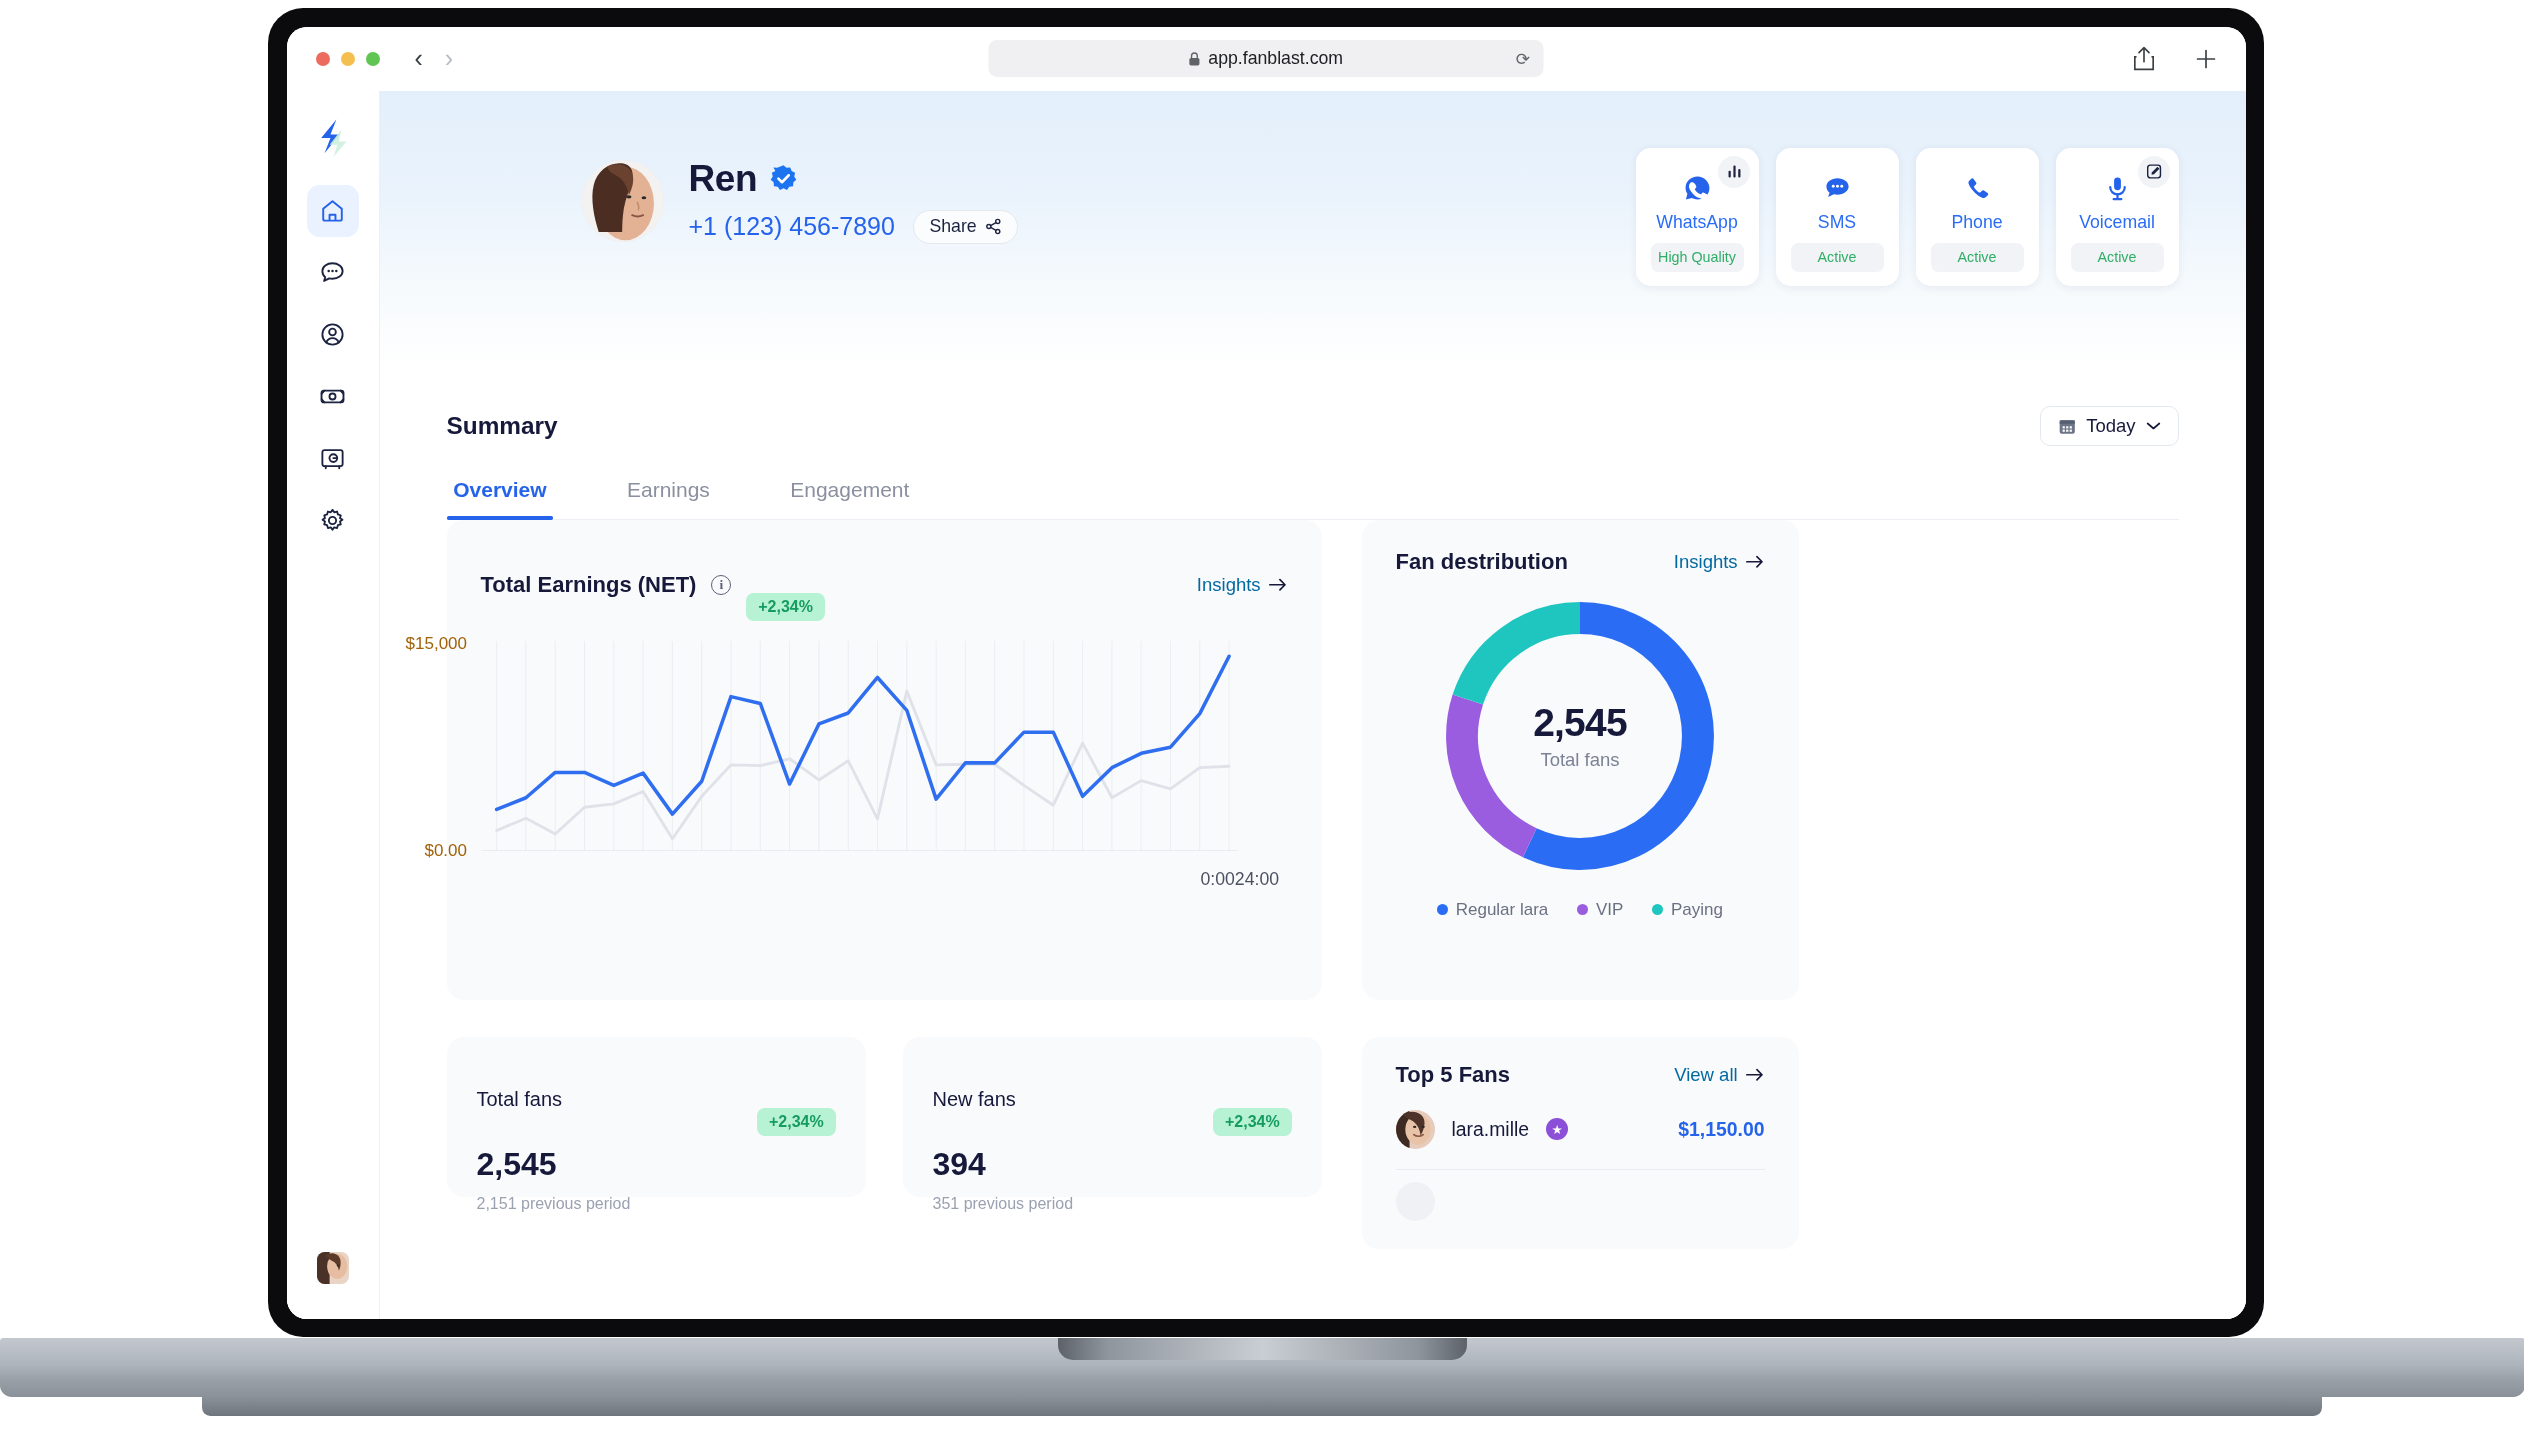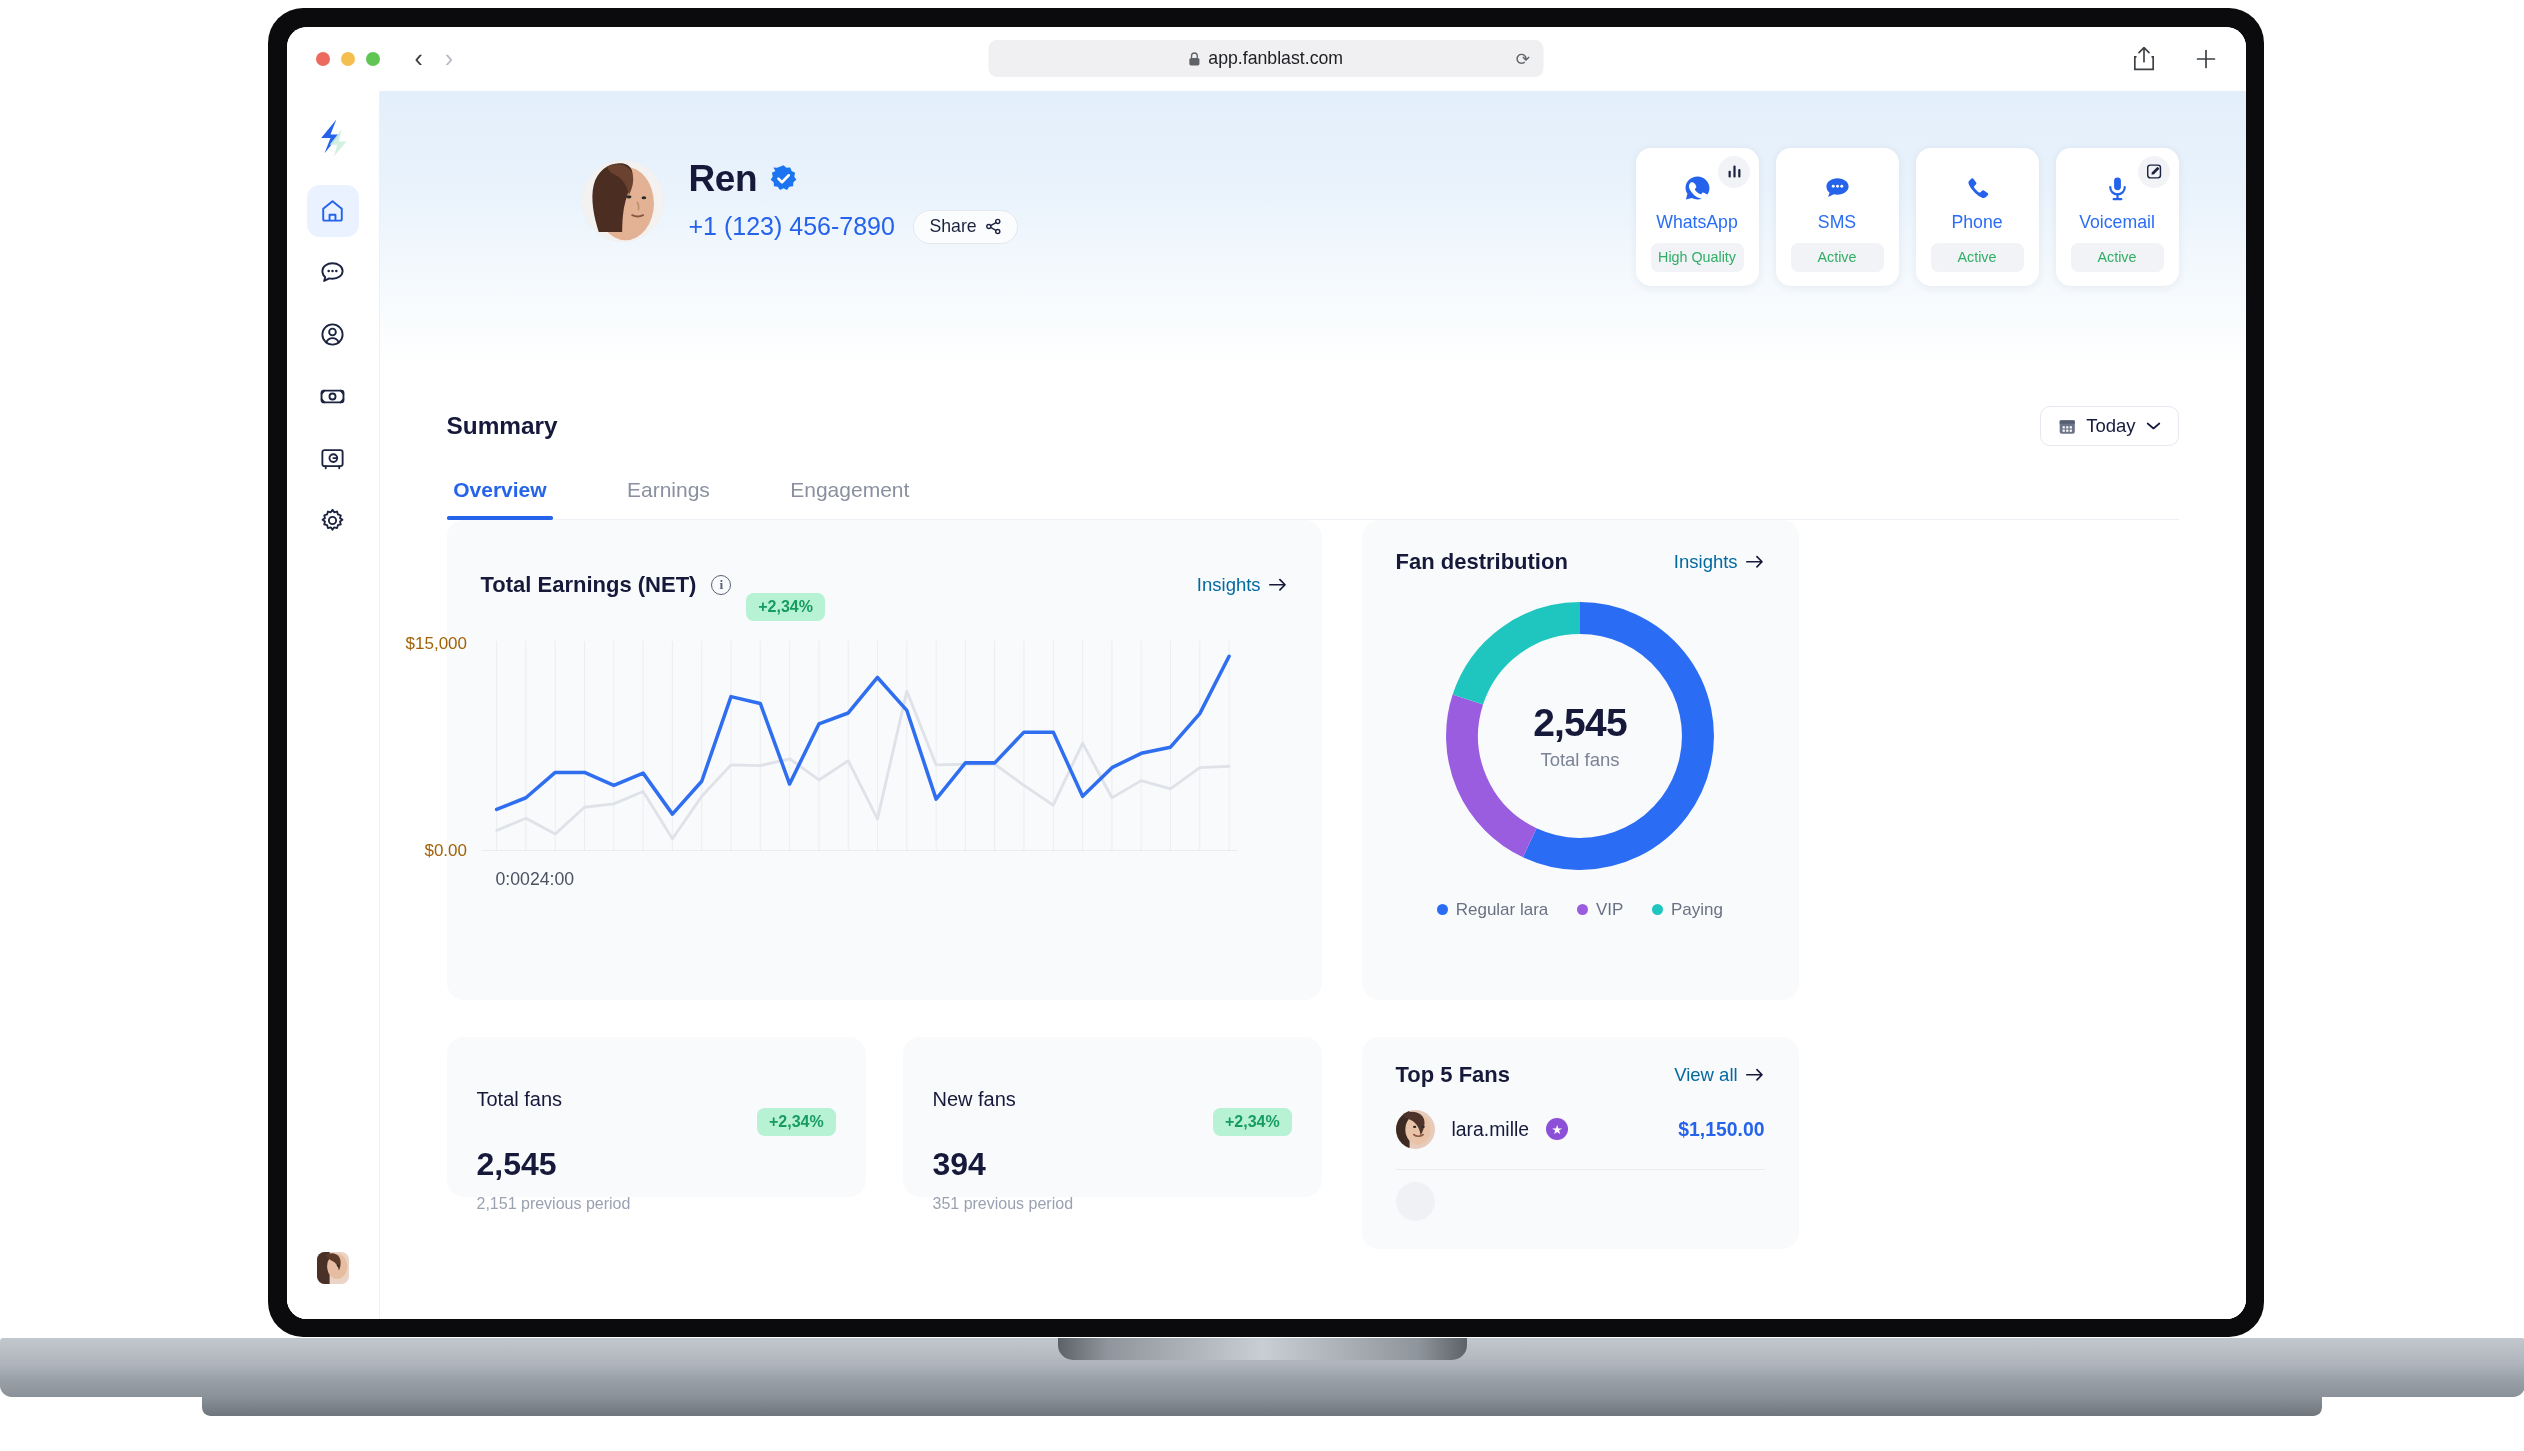--- a/index.html
+++ b/index.html
@@ -257,21 +257,21 @@
   }
   .amount-row { display: flex; align-items: baseline; gap: 11.8px; margin-top: 11.8px; }
   #earnings-amount { font-size: 27px; font-weight: 700; color: #2563eb; }
   #earnings-prev { font-size: 17px; color: #9aa1b1; }
 
   #chart-wrap { margin-top: 20px; position: relative; height: 210px; }
   .y-label { position: absolute; right: 100%; margin-right: 13.5px; font-size: 17px; color: #a16207; white-space: nowrap; }
   #y-top { top: -6.7px; }
   #y-bot { bottom: -10px; }
   #chart-svg { display: block; }
-  #x-axis-row { display: flex; justify-content: flex-start; margin-top: 18.5px; font-size: 17.7px; color: #4b5161; padding-left: 15px; padding-right: 8.4px; }
+  #x-axis-row { display: flex; justify-content: flex-end; margin-top: 18.5px; font-size: 17.7px; color: #4b5161; padding-left: 15px; padding-right: 8.4px; }
 
   
   #stat-row { display: flex; gap: 37px; margin-top: 37px; }
   .stat-card { flex: 1; background: #f9fafc; border-radius: 17px; padding: 27px 30px; height: 160px; }
   .stat-head { display: flex; align-items: center; justify-content: space-between; }
   .stat-label { font-size: 20px; color: #16193a; }
   .stat-value { font-size: 32px; font-weight: 700; color: #16193a; margin-top: 10px; }
   .stat-prev { font-size: 16px; color: #9aa1b1; margin-top: 11.8px; }
 
   

